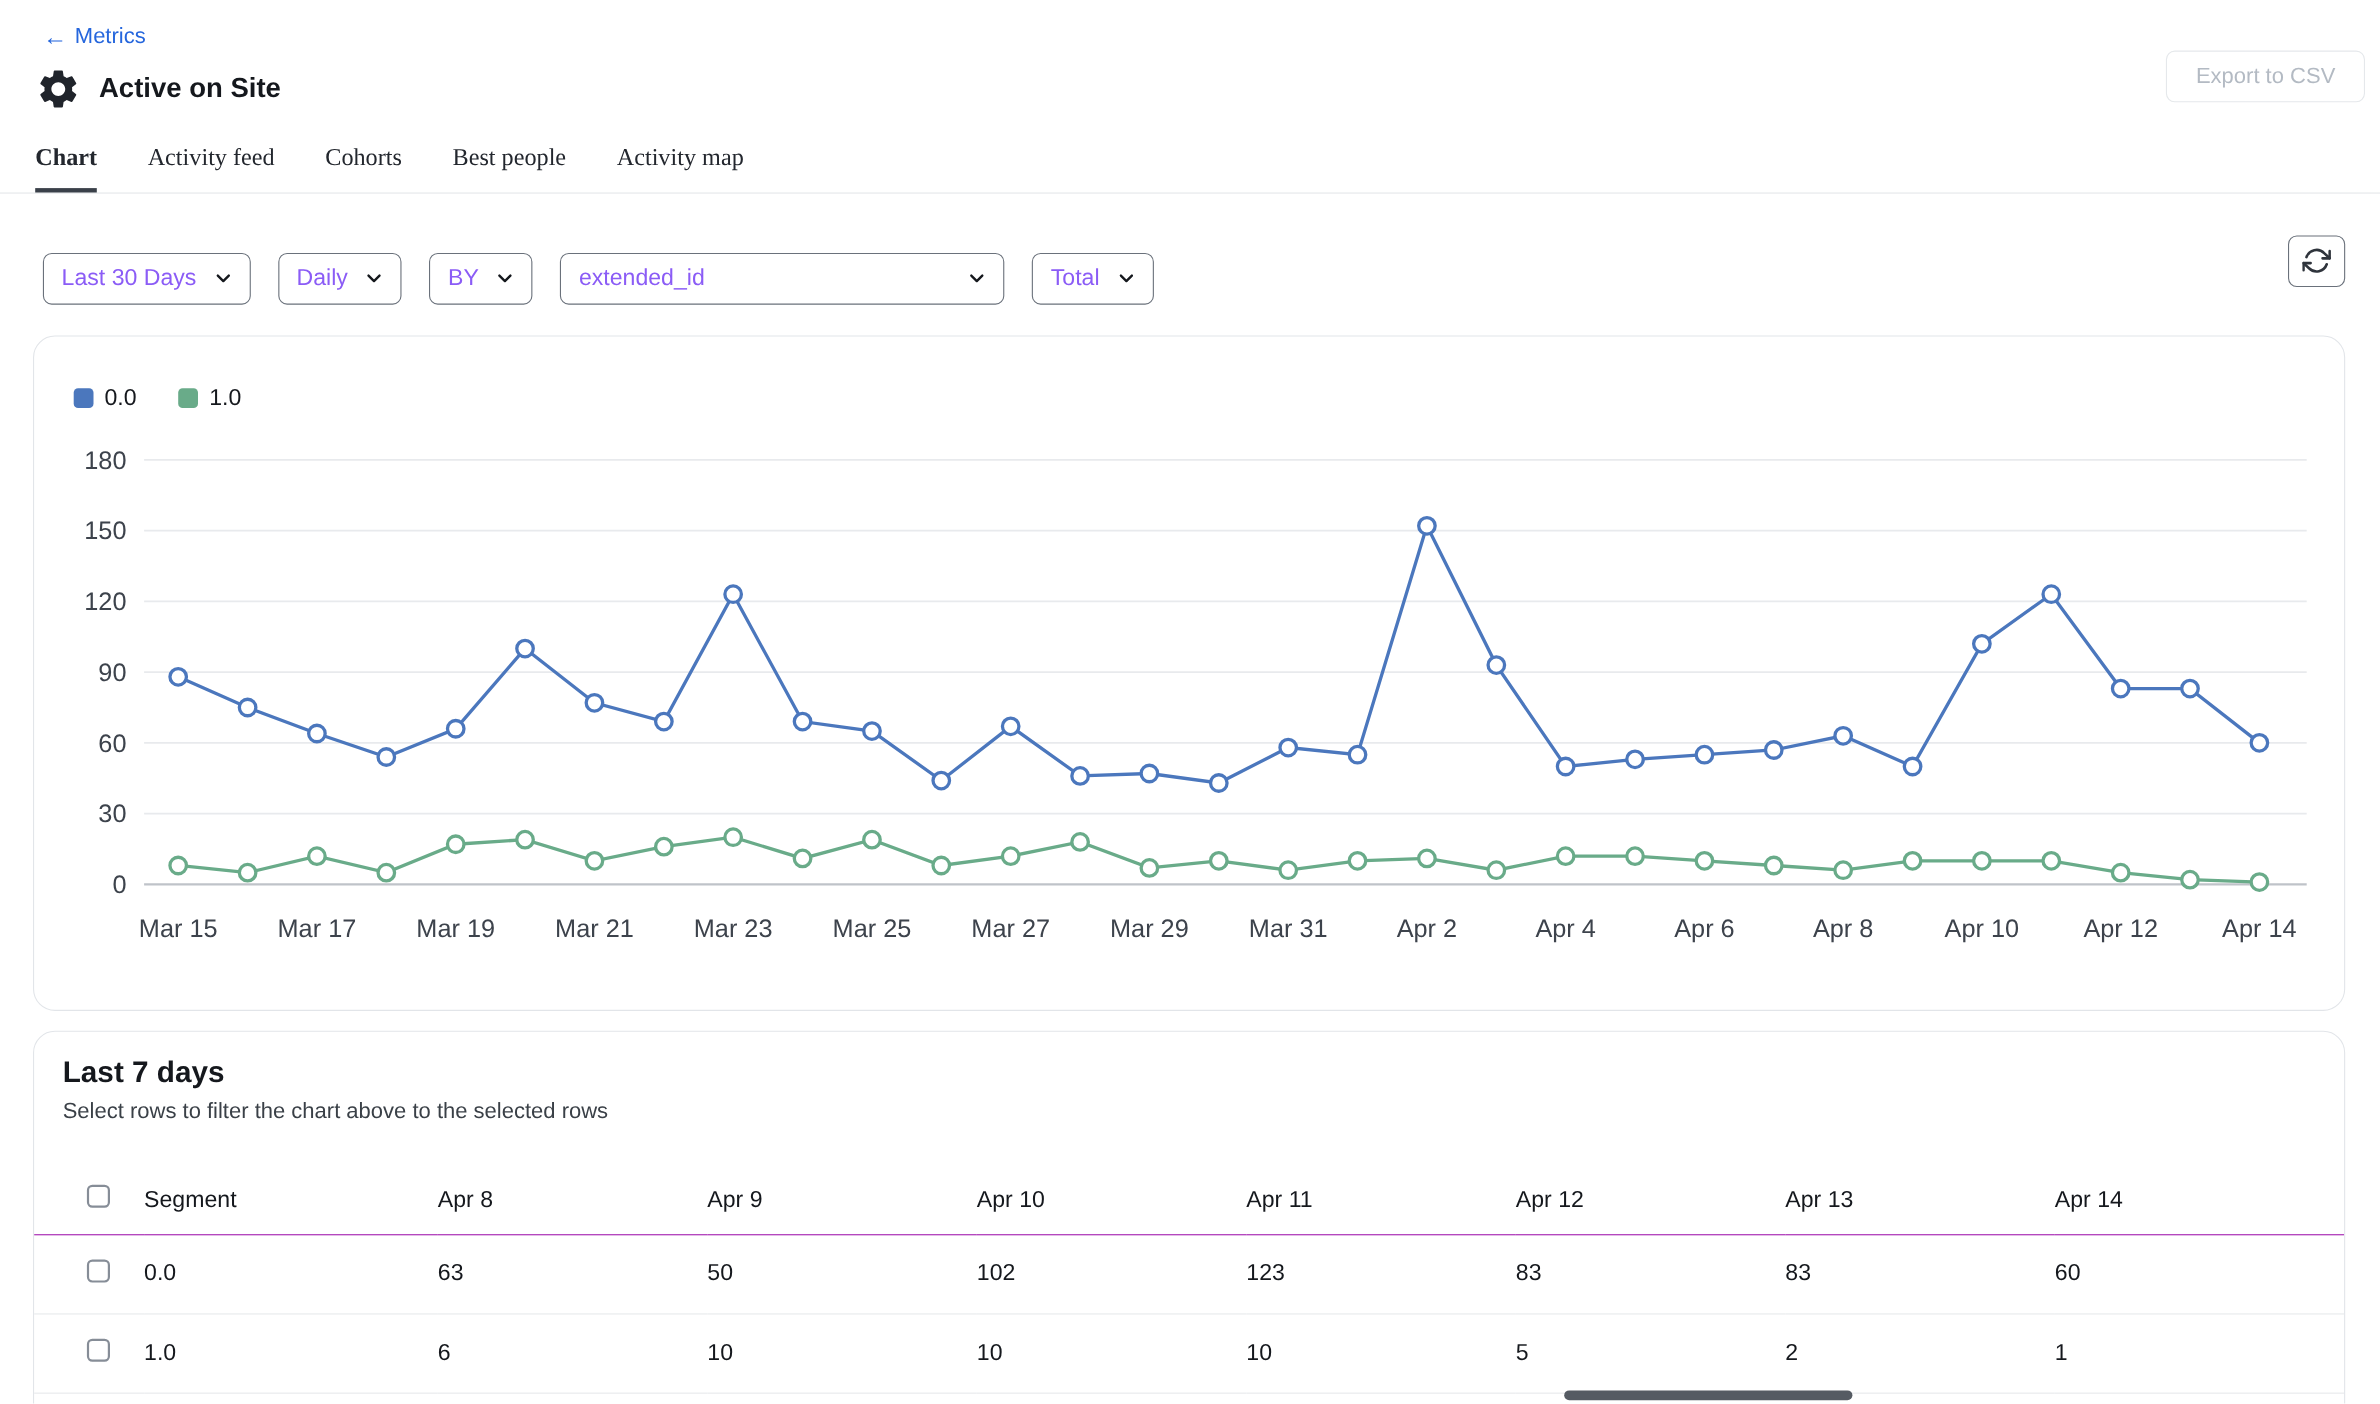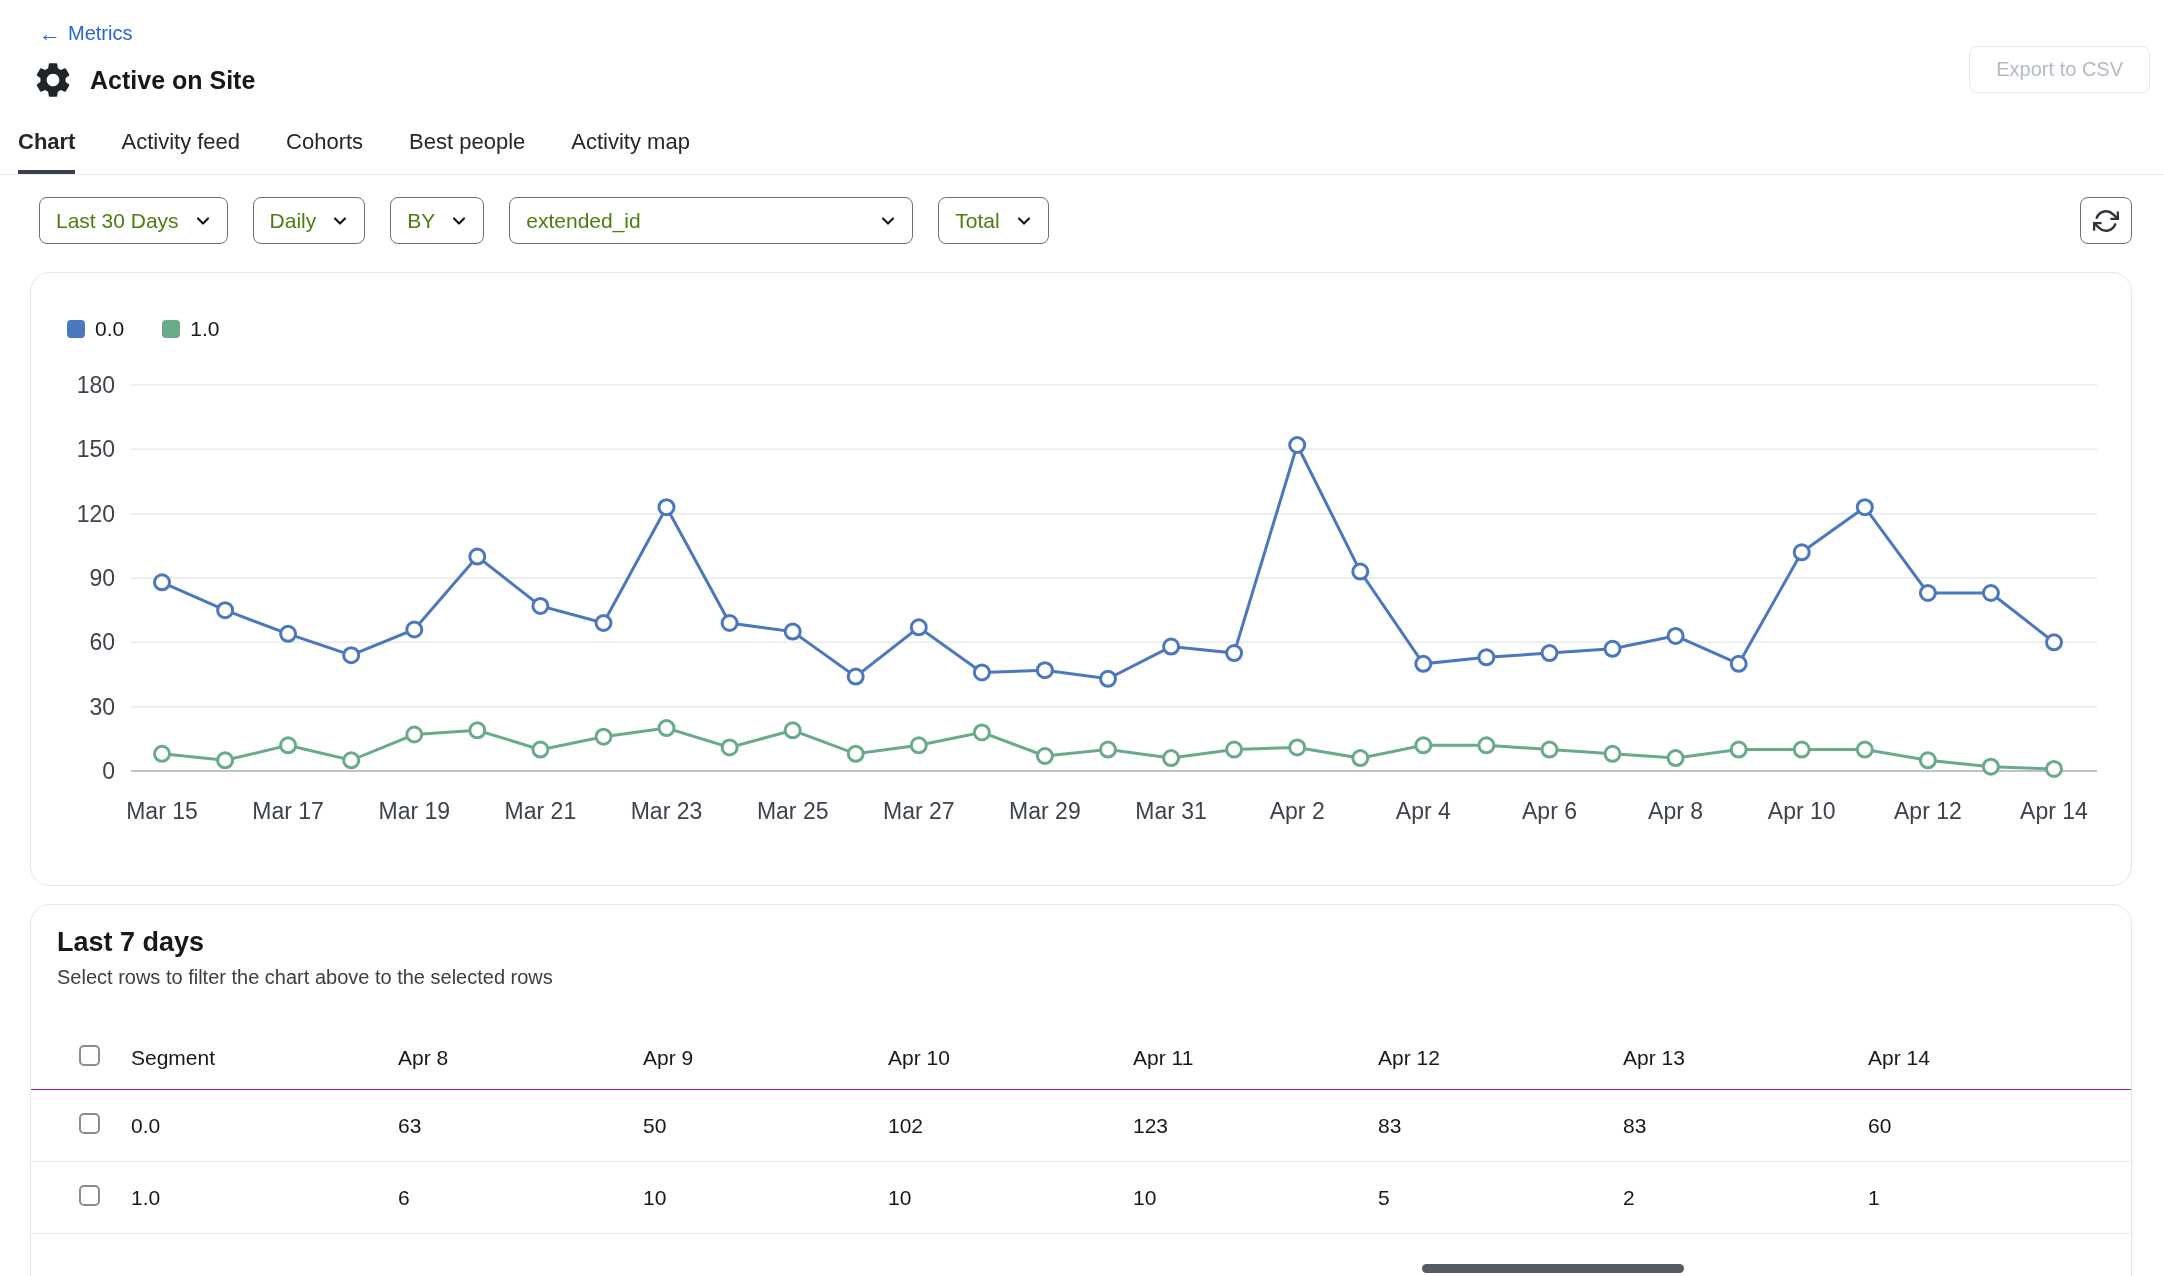--- a/index.html
+++ b/index.html
@@ -21,35 +21,36 @@
   .gear { display:inline-flex; }
 
   .export {
     position:absolute; top:46px; right:14px;
     background:#fff; border:1px solid #e5e8eb; border-radius:8px;
     color:#b3bac3; font-size:20px; padding:11px 26px;
     font-family:inherit; cursor:pointer;
   }
 
   .tabs {
-    display:flex; gap:46px; margin-top:28px; padding-left:18px;
+    display:flex; gap:46px; margin-top:28px; padding-left:32px;
     border-bottom:1px solid #e4e7ea;
+    font-family:Liberation Serif, serif;
   }
   .tab {
     font-size:22px; color:#23272e; padding-bottom:15px;
     border-bottom:4px solid transparent; cursor:pointer; white-space:nowrap;
   }
   .tab.active { font-weight:700; border-bottom-color:#3a4049; }
 
   .filters { display:flex; align-items:center; gap:25px; margin:22px 32px 0 39px; }
   .dd {
     display:inline-flex; align-items:center; gap:14px;
     background:#fff; border:1.5px solid #6a717b; border-radius:8px;
     padding:10px 14px 10px 16px; font-size:21px; font-family:inherit;
-    color:#4d7c0f; cursor:pointer; height:47px; box-sizing:border-box;
+    color:#8b5cf6; cursor:pointer; height:47px; box-sizing:border-box;margin-top:32px;
   }
   .dd.wide { width:404px; justify-content:space-between; }
   .refresh {
     margin-left:auto; width:52px; height:47px; box-sizing:border-box;
     display:flex; align-items:center; justify-content:center;
     background:#fff; border:1.5px solid #6a717b; border-radius:8px; cursor:pointer;
   }
 
   .card { background:#fff; border:1px solid #e2e5e9; border-radius:20px; box-sizing:border-box; }
   .chartcard { margin:28px 32px 0 30px; height:614px; overflow:hidden; }

